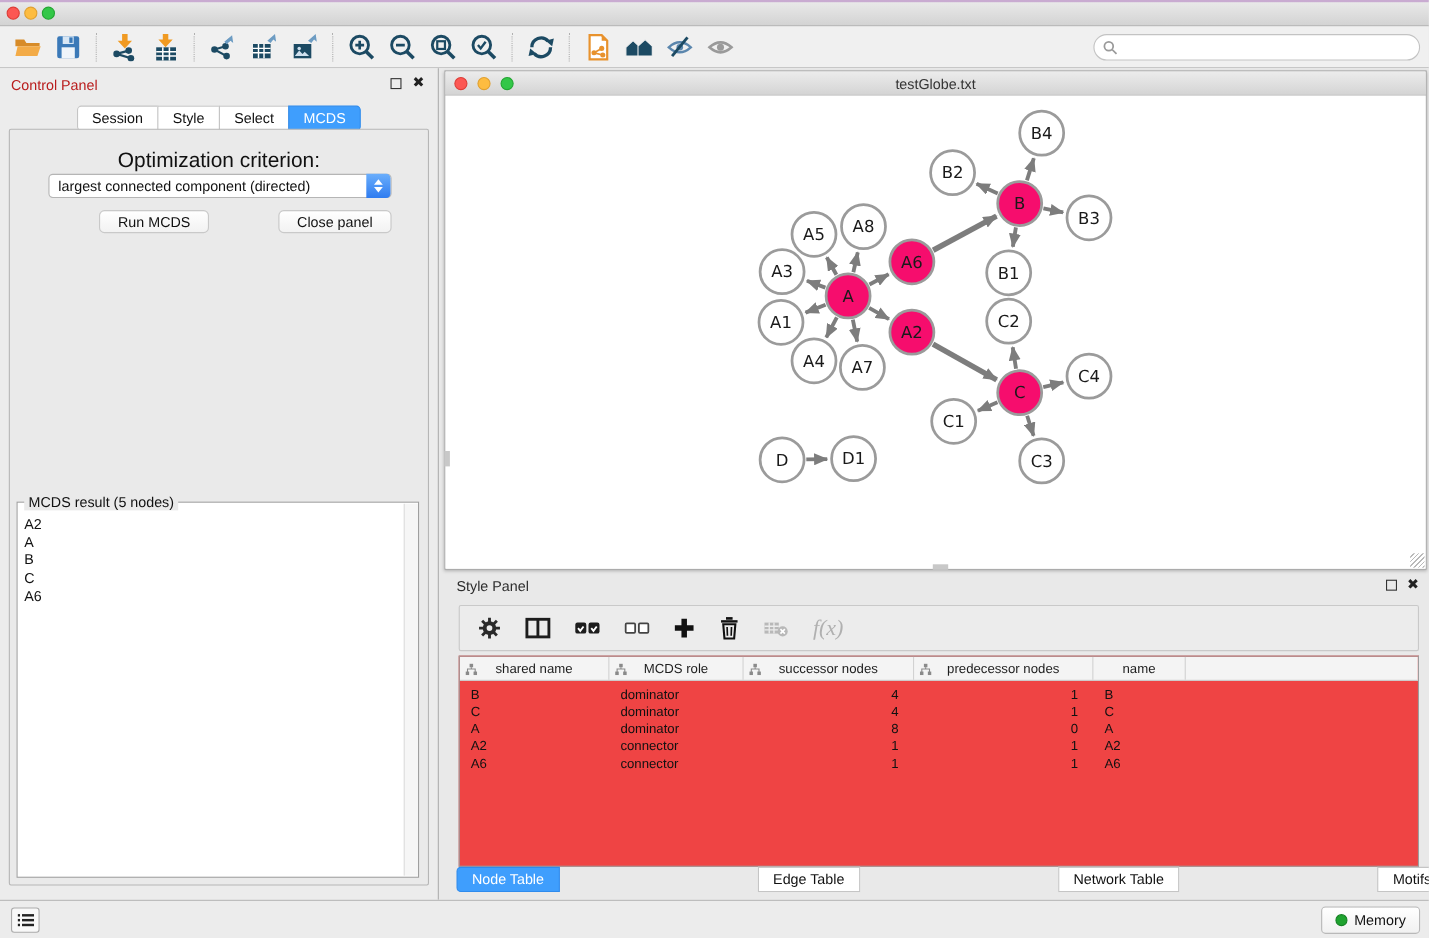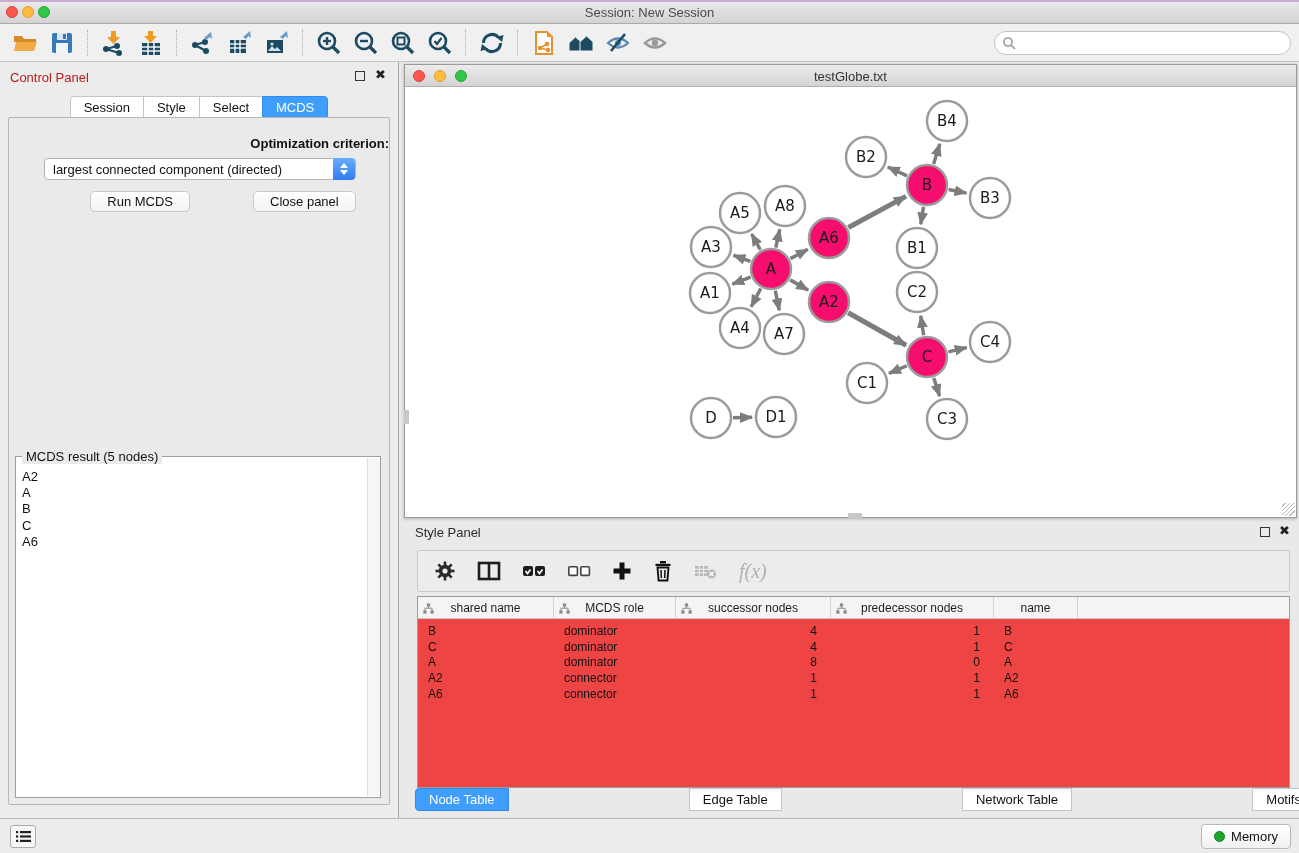--- a/index.html
+++ b/index.html
@@ -41,21 +41,21 @@
 
   .seg-row{position:absolute;left:0;top:34px;width:100%;display:flex;justify-content:center;}
   .seg{padding:3px 13px;font-size:13px;background:#fff;border:1px solid #c5c5c5;margin-left:-1px;
     color:#111;cursor:default;}
   .seg:first-child{border-radius:4px 0 0 4px;margin-left:0;}
   .seg:last-child{border-radius:0 4px 4px 0;}
   .seg.active{background:#3f9efd;border-color:#2f8bed;color:#fff;}
 
   .cp-content{position:absolute;left:8px;right:8px;top:55px;height:688px;
     background:#eaeaea;border:1px solid #b6b6b6;border-radius:2px;}
-  .opt-label{position:absolute;left:0;right:0;top:18px;text-align:right;font-size:13px;color:#111;font-weight:bold;}
+  .opt-label{position:absolute;left:0;right:0;top:18px;text-align:center;font-size:19px;color:#111;}
   .dropdown{position:absolute;left:35px;top:40px;width:312px;height:22px;background:#fff;
     border:1px solid #b5b5b5;border-radius:4px;font-size:13px;display:flex;align-items:center;
     padding-left:8px;color:#111;}
   .dropdown .stepper{position:absolute;right:0;top:-1px;width:22px;height:22px;
     background:linear-gradient(#6aaefc,#2f7cf0);border-radius:0 4px 4px 0;
     display:flex;flex-direction:column;align-items:center;justify-content:center;gap:2px;}
   .stepper .up{width:0;height:0;border-left:4px solid transparent;border-right:4px solid transparent;
     border-bottom:5px solid #fff;}
   .stepper .down{width:0;height:0;border-left:4px solid transparent;border-right:4px solid transparent;
     border-top:5px solid #fff;}
@@ -128,21 +128,20 @@
 
 <div class="app">
 
   <div class="titlebar">
     <div class="purple-strip"></div>
     <div class="lights">
       <div class="light red"></div>
       <div class="light yellow"></div>
       <div class="light green"></div>
     </div>
-    <div class="title">Session: New Session</div>
   </div>
 
   <div class="toolbar">
     <div class="tb-icon">
       <svg width="26" height="26" viewBox="0 0 26 26">
           <path d="M2 6h8l2 3h12v3H2z" fill="#d78b28"></path>
           <path d="M4 12h21l-3 9H2z" fill="#f3ab47"></path>
         </svg>
     </div>
     <div class="tb-icon">

